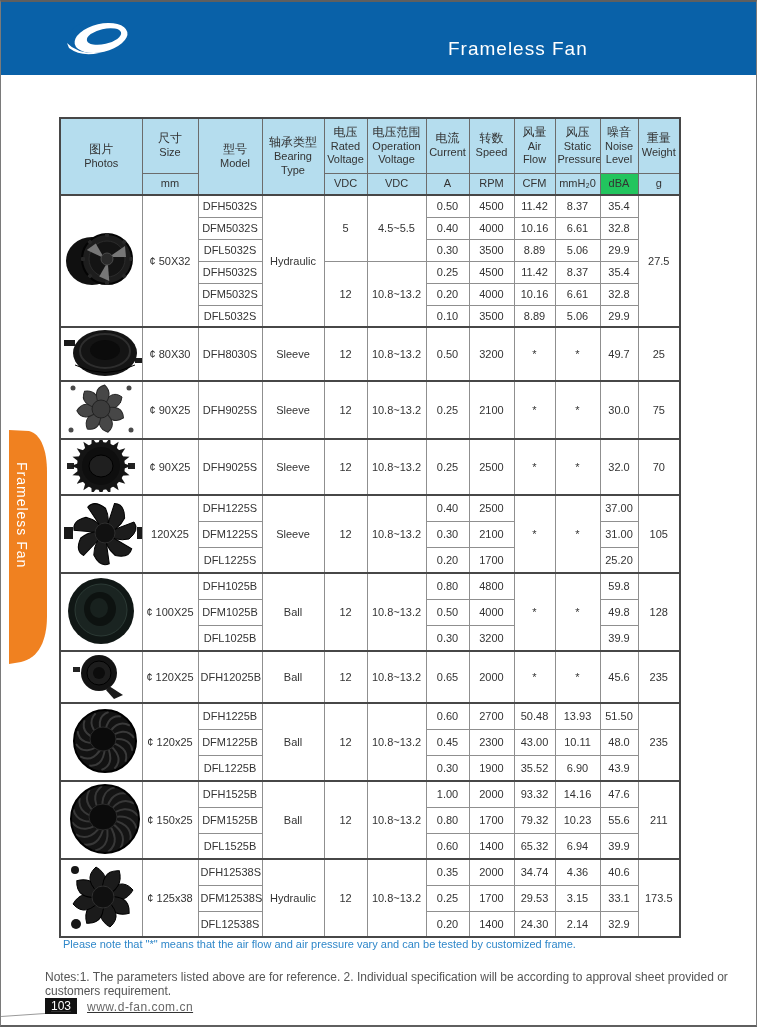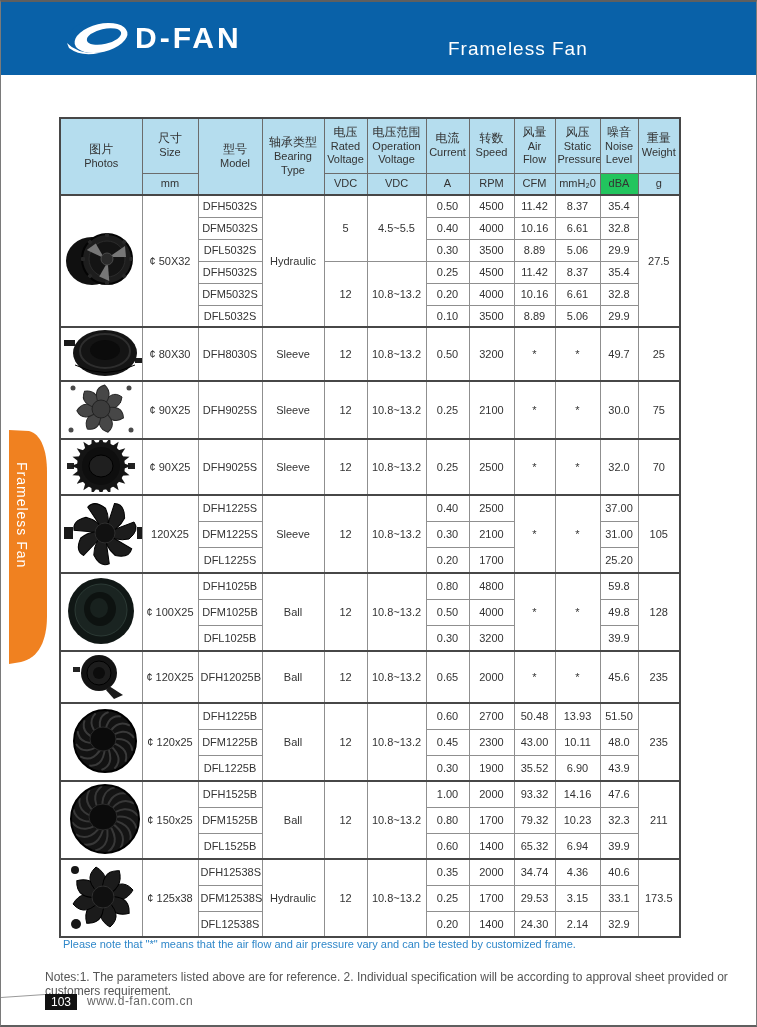--- a/index.html
+++ b/index.html
@@ -30,39 +30,38 @@
   table.spec thead tr.h2{height:22px;}
   table.spec thead{border-bottom:2px solid #474747;}
   tr.grp-top td{border-top:2px solid #474747;}
   .th-cn{font-size:12px;}
   td.c-model{font-size:11px;}
   td.c-photo{background:#fff;}
 
   
   .note-blue{position:absolute;left:62px;top:936px;font-size:11px;color:#2f87c9;}
   .note-gray{position:absolute;left:44px;top:968px;font-size:12px;color:#555;}
-  .pagefoot{position:absolute;left:0;top:992px;height:20px;display:flex;align-items:flex-start;}
+  .pagefoot{position:absolute;left:0;top:992px;height:20px;display:flex;align-items:flex-end;text-decoration:underline;}
   .pageline{width:44px;height:1px;background:#9a9a9a;transform:rotate(-4deg);transform-origin:right center;}
   .pagenum{background:#111;color:#fff;font-size:12px;padding:1px 6px;margin-right:10px;}
   .pageurl{font-size:12px;color:#666;letter-spacing:0.5px;}
 </style>
 </head>
 <body>
 
 <div class="page">
 
   <div class="topbar" style="background: rgb(9, 97, 168);">
     <div class="logo">
       <svg width="66" height="44" viewBox="0 0 66 44">
         <ellipse cx="36" cy="22" rx="27" ry="14" fill="#ffffff" transform="rotate(-13 36 22)"></ellipse>
         <ellipse cx="39" cy="20.5" rx="17.5" ry="7.5" fill="#0961a8" transform="rotate(-13 39 20.5)"></ellipse>
         <path d="M2,27 Q12,38 34,37 Q16,41 4,32 Z" fill="#ffffff"></path>
         <path d="M6,14 Q12,8 22,6 L14,14 Z" fill="#0961a8"></path>
       </svg>
-      <span class="brand">D-FAN</span>
     </div>
     <div class="title-en">Frameless Fan</div>
   </div>
 
   <div class="sidetab">
     <svg width="50" height="234" viewBox="0 0 50 234">
       <path d="M8,0 L28,1 C40,4 46,20 46,42 L46,186 C46,210 38,228 20,232 L8,234 Z" fill="#f08120"></path>
     </svg>
     <div class="sidetab-label">Frameless Fan</div>
   </div>
@@ -590,21 +589,21 @@
             <td>14.16</td>
             <td>47.6</td>
             <td rowspan="3">211</td>
           </tr>
           <tr class="" style="height:26px">
             <td class="c-model">DFM1525B</td>
             <td>0.80</td>
             <td>1700</td>
             <td>79.32</td>
             <td>10.23</td>
-            <td>32.3</td>
+            <td>55.6</td>
           </tr>
           <tr class="" style="height:26px">
             <td class="c-model">DFL1525B</td>
             <td>0.60</td>
             <td>1400</td>
             <td>65.32</td>
             <td>6.94</td>
             <td>39.9</td>
           </tr>
           <tr class="grp-top" style="height:26px">

